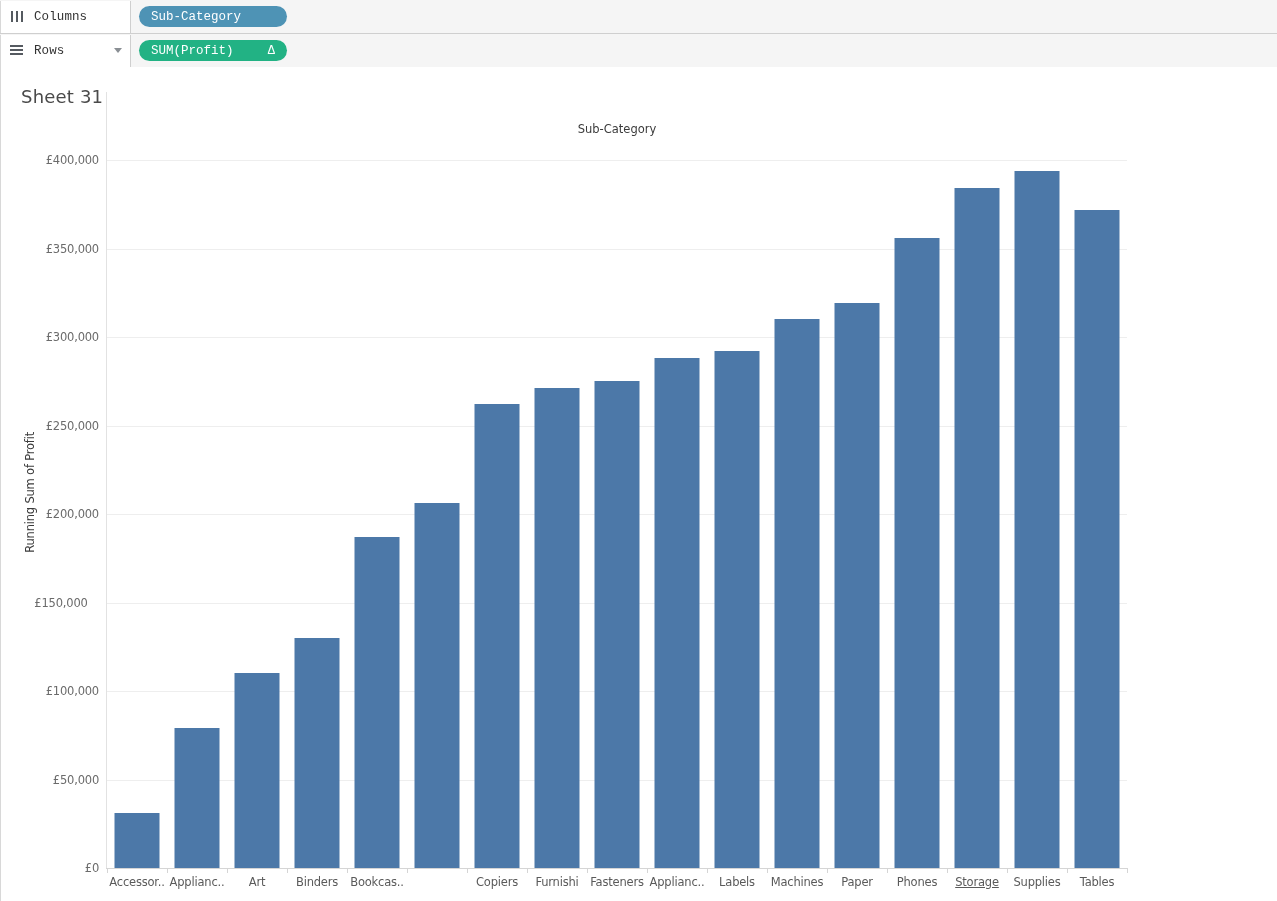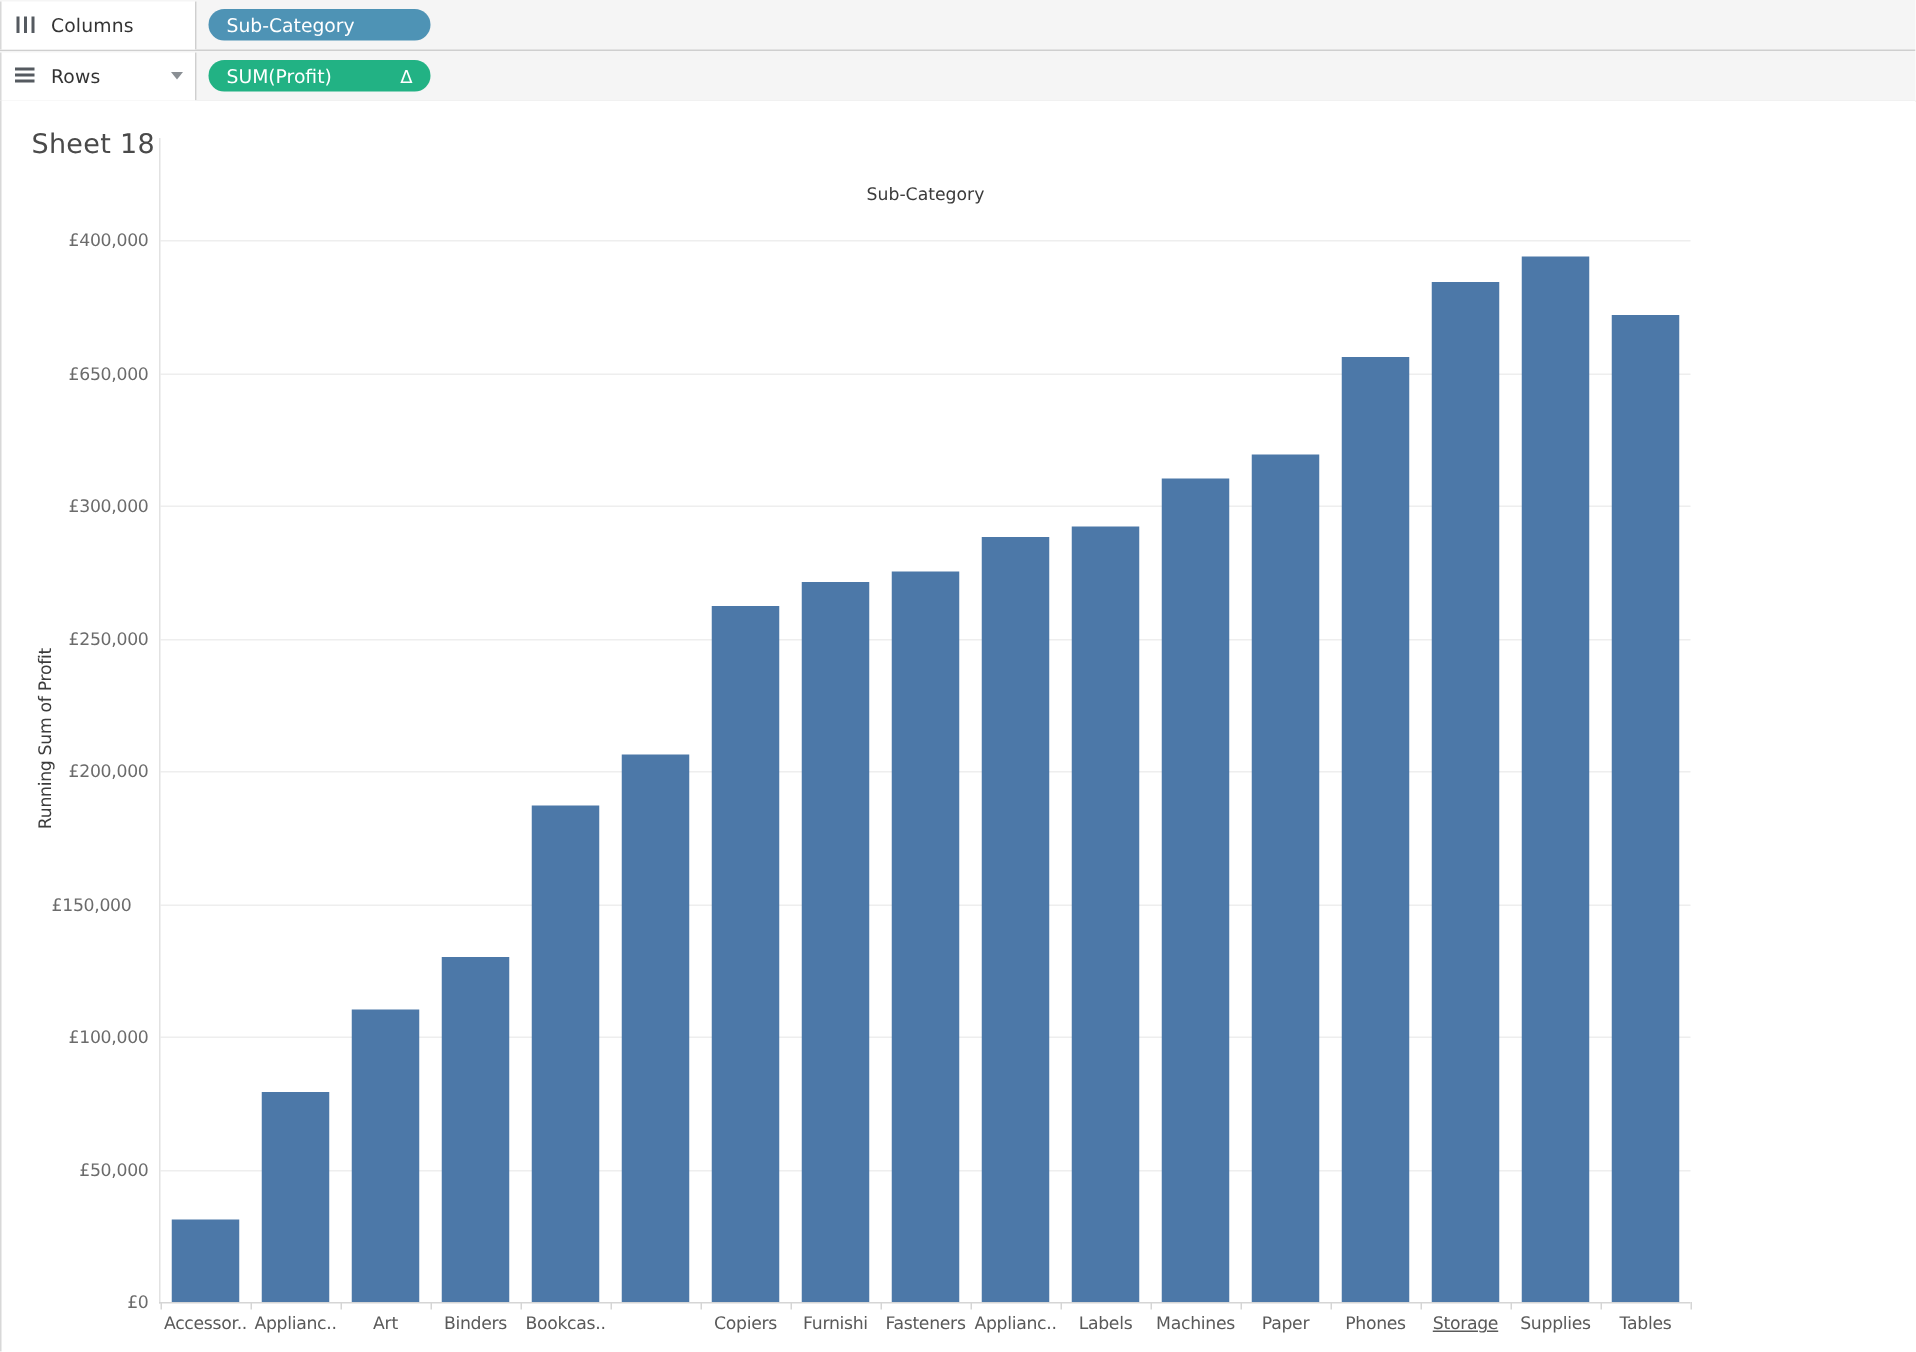--- a/index.html
+++ b/index.html
@@ -14,20 +14,21 @@
     overflow: hidden;
     position: relative;
   }
 
   
   .shelf-area {
     position: absolute;
     left: 0; top: 0;
     width: 1277px;
     background: #f5f5f5;
+    font-family: Liberation Mono, monospace;
   }
   .shelf-row {
     display: flex;
     align-items: center;
     height: 33px;
     border-bottom: 1px solid #cfcfcf;
     background: #f5f5f5;
   }
   .shelf-label-box {
     display: flex;
@@ -287,34 +288,34 @@
       </div>
     </div>
   </div>
 
 </div>
 
 <div class="left-strip"></div>
 
 <div class="worksheet">
 
-  <div class="sheet-title">Sheet 18</div>
+  <div class="sheet-title">Sheet 31</div>
   <div class="col-header">Sub-Category</div>
 
   <div class="plot-wrap">
     <div class="axis-title">Running Sum of Profit</div>
     <div class="ytick-wrap" id="ytick-wrap">
         <div class="ytick" style="top: 801px;">£0</div>
         <div class="ytick" style="top: 712.5px;">£50,000</div>
         <div class="ytick" style="top: 624px;">£100,000</div>
         <div class="ytick" style="top: 535.5px; text-align: center;">£150,000</div>
         <div class="ytick" style="top: 447px;">£200,000</div>
         <div class="ytick" style="top: 358.5px;">£250,000</div>
         <div class="ytick" style="top: 270px;">£300,000</div>
-        <div class="ytick" style="top: 181.5px;">£650,000</div>
+        <div class="ytick" style="top: 181.5px;">£350,000</div>
         <div class="ytick" style="top: 93px;">£400,000</div>
       </div>
     <div id="grid-layer">
         <div class="gridline" style="top: 713px;"></div>
         <div class="gridline" style="top: 624px;"></div>
         <div class="gridline" style="top: 536px;"></div>
         <div class="gridline" style="top: 447px;"></div>
         <div class="gridline" style="top: 359px;"></div>
         <div class="gridline" style="top: 270px;"></div>
         <div class="gridline" style="top: 182px;"></div>

